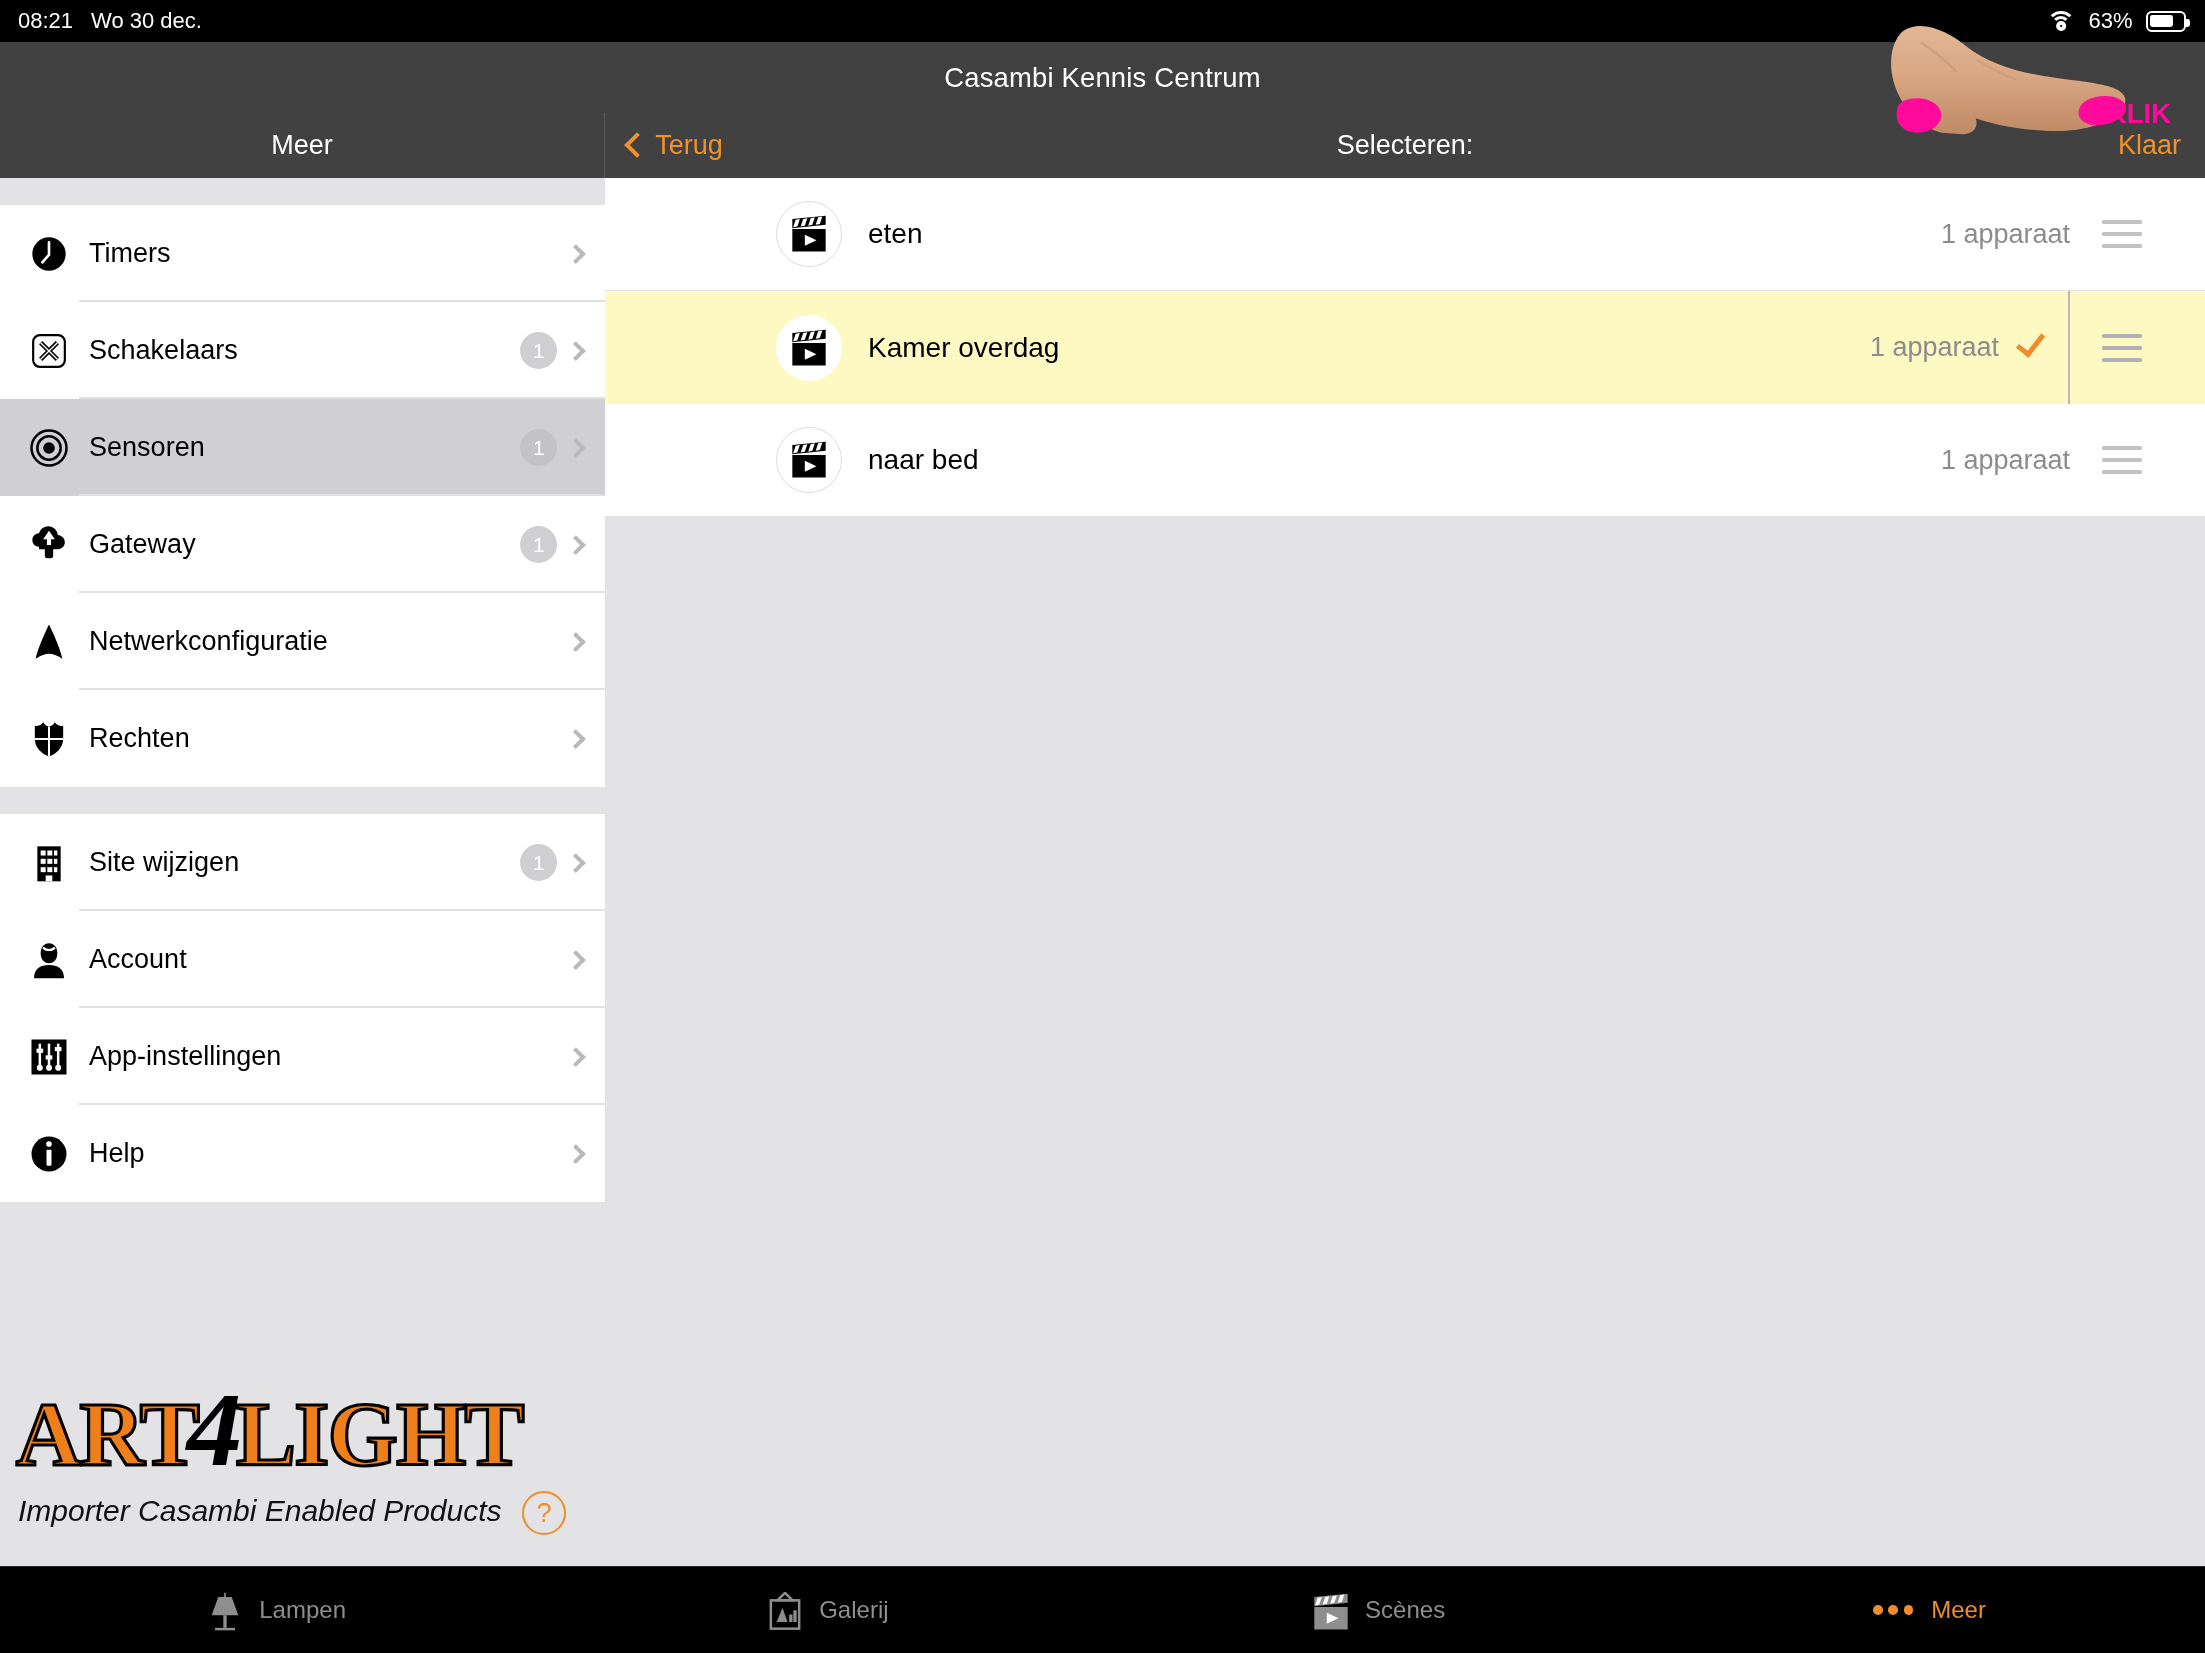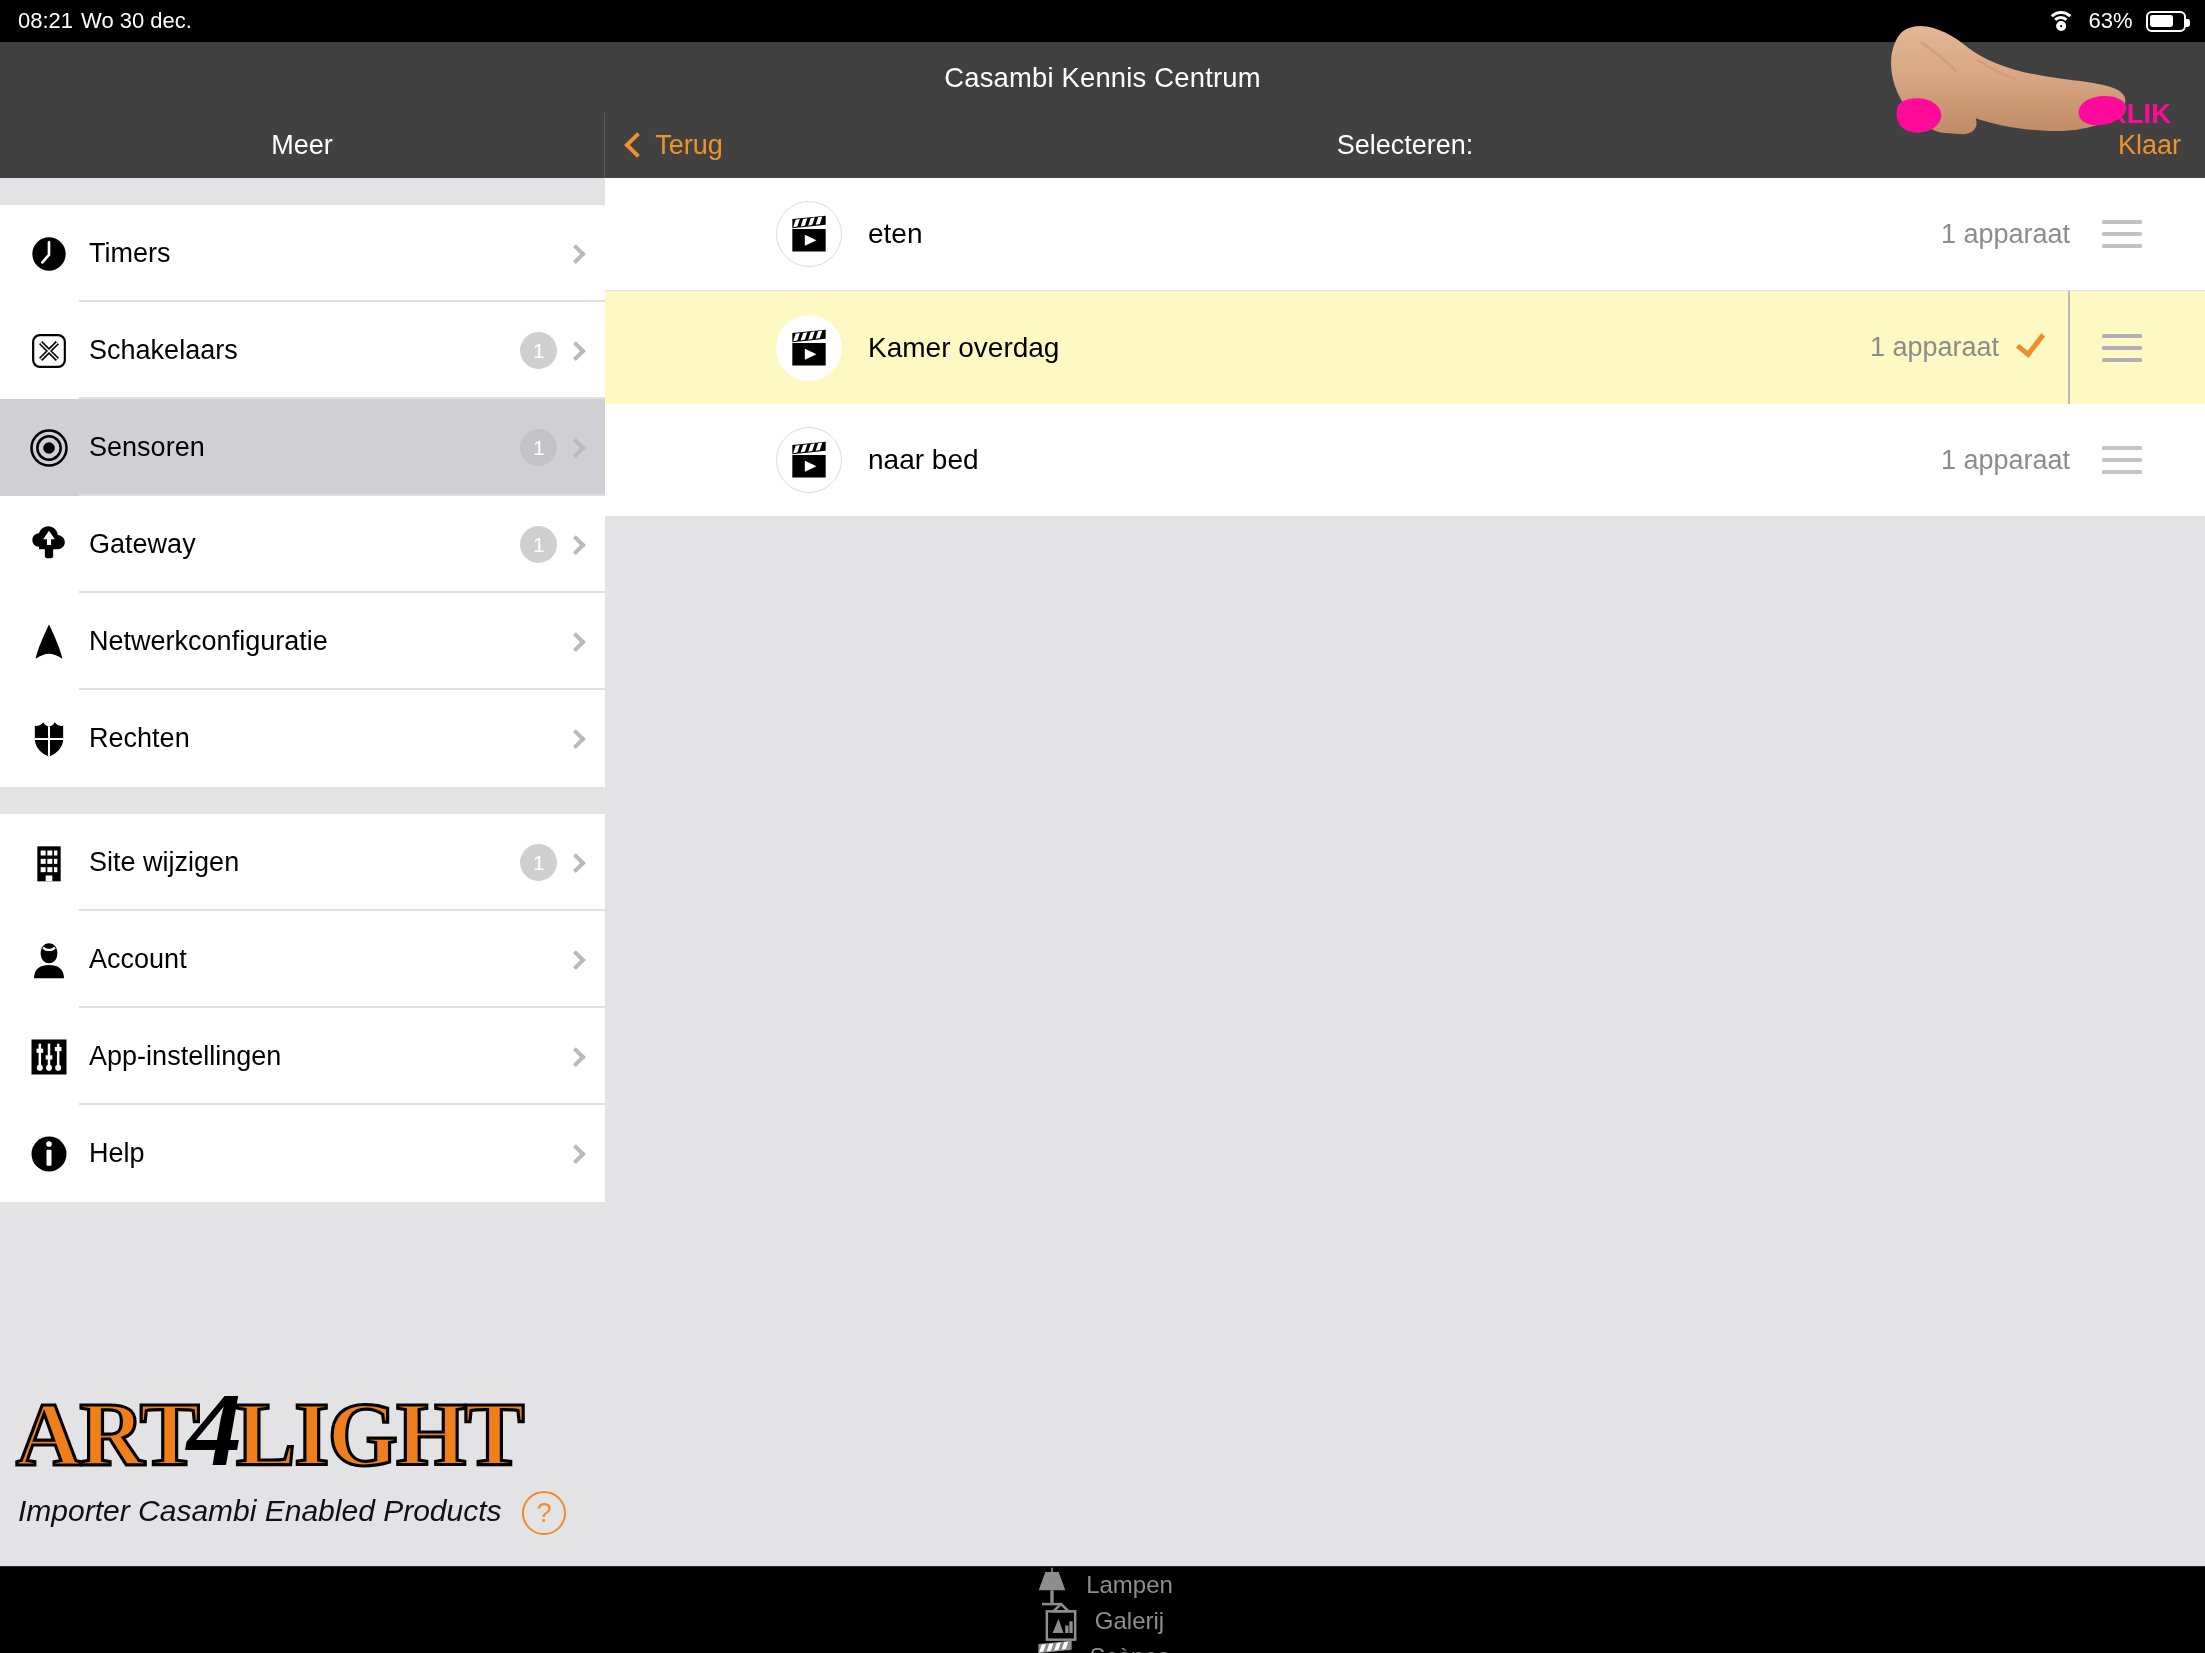--- a/index.html
+++ b/index.html
@@ -9,21 +9,21 @@
     background:#000;
     -webkit-font-smoothing:antialiased;
   }
 
   
   .statusbar{
     position:absolute; top:0; left:0; width:2205px; height:42px;
     background:#000; color:#fff; display:flex; align-items:center;
     font-size:22px; z-index:40;
   }
-  .sb-left{ display:flex; align-items:center; gap:8px; padding-left:18px; }
+  .sb-left{ display:flex; align-items:center; gap:18px; padding-left:18px; }
   .sb-right{ margin-left:auto; display:flex; align-items:center; gap:13px; padding-right:19.4px; }
   .wifi-icon{ width:29px; height:22.6px; position:relative; display:inline-block; }
   .wifi-icon i{ position:absolute; border:3.2px solid #fff; border-bottom-color:transparent;
     border-left-color:transparent; border-right-color:transparent; border-radius:50%; left:50%;
     transform:translateX(-50%) }
   .wifi-icon i:nth-child(1){ width:29px; height:29px; top:1.6px; }
   .wifi-icon i:nth-child(2){ width:19.4px; height:19.4px; top:6.5px; }
   .wifi-icon i:nth-child(3){ width:9.7px; height:9.7px; top:11.3px;
     border:4px solid #fff; border-bottom-color:#fff; border-left-color:#fff; border-right-color:#fff; }
   .batt{ width:40px; height:21px; border:2.4px solid #fff; border-radius:5.7px; position:relative; }
@@ -123,21 +123,21 @@
   .check{ width:27.4px; height:16px; border-left:5.7px solid #ef8c2b; border-bottom:5.7px solid #ef8c2b;
     transform:rotate(-52deg); margin:0 16px 11.3px 18px; }
   .vdiv{ width:1.6px; height:113px; background:#b9b9bd; margin-left:8px; }
   .drag{ width:40px; margin:0 63px 0 32px; display:flex; flex-direction:column; gap:8px; }
   .drag span{ display:block; height:4px; background:#b0b0b4; border-radius:1.6px; }
   .drag.on-white span{ background:#c2c2c4; }
 
   
   .tabbar{
     position:absolute; bottom:0; left:0; width:2205px; height:87px; background:#000;
-    display:flex; z-index:35; border-top:0.8px solid #2a2a2a;flex-direction:column;
+    display:flex; z-index:35; border-top:0.8px solid #2a2a2a;
   }
   .tab{ flex:1; display:flex; align-items:center; justify-content:center; gap:18px;
     color:#8e8e8e; font-size:24px; }
   .tab.active{ color:#ef8c2b; }
   .dots{ display:flex; gap:5.7px; }
   .dots i{ width:9.7px; height:9.7px; border-radius:50%; background:#ef8c2b; display:block; }
 
   
   .finger{
     position:absolute; top:22.6px; right:0; width:333px; height:129px; z-index:60; pointer-events:none;

